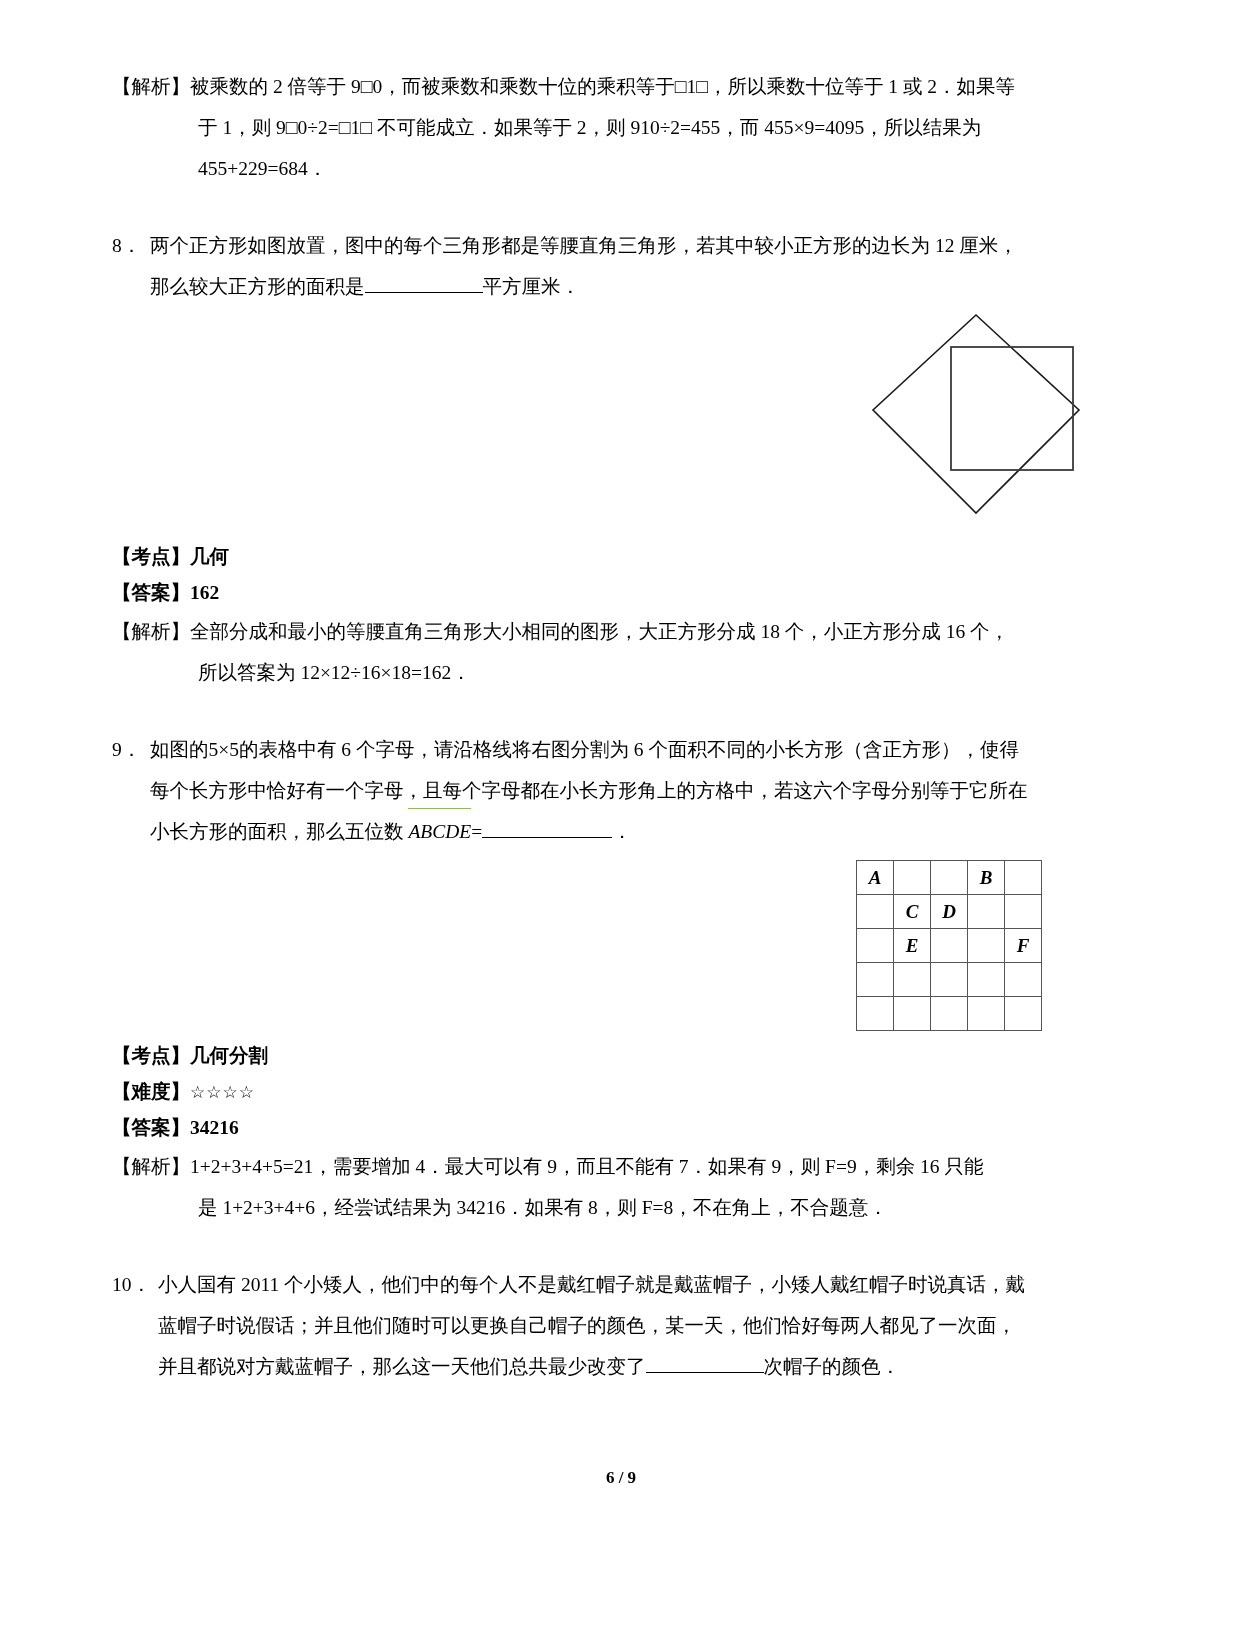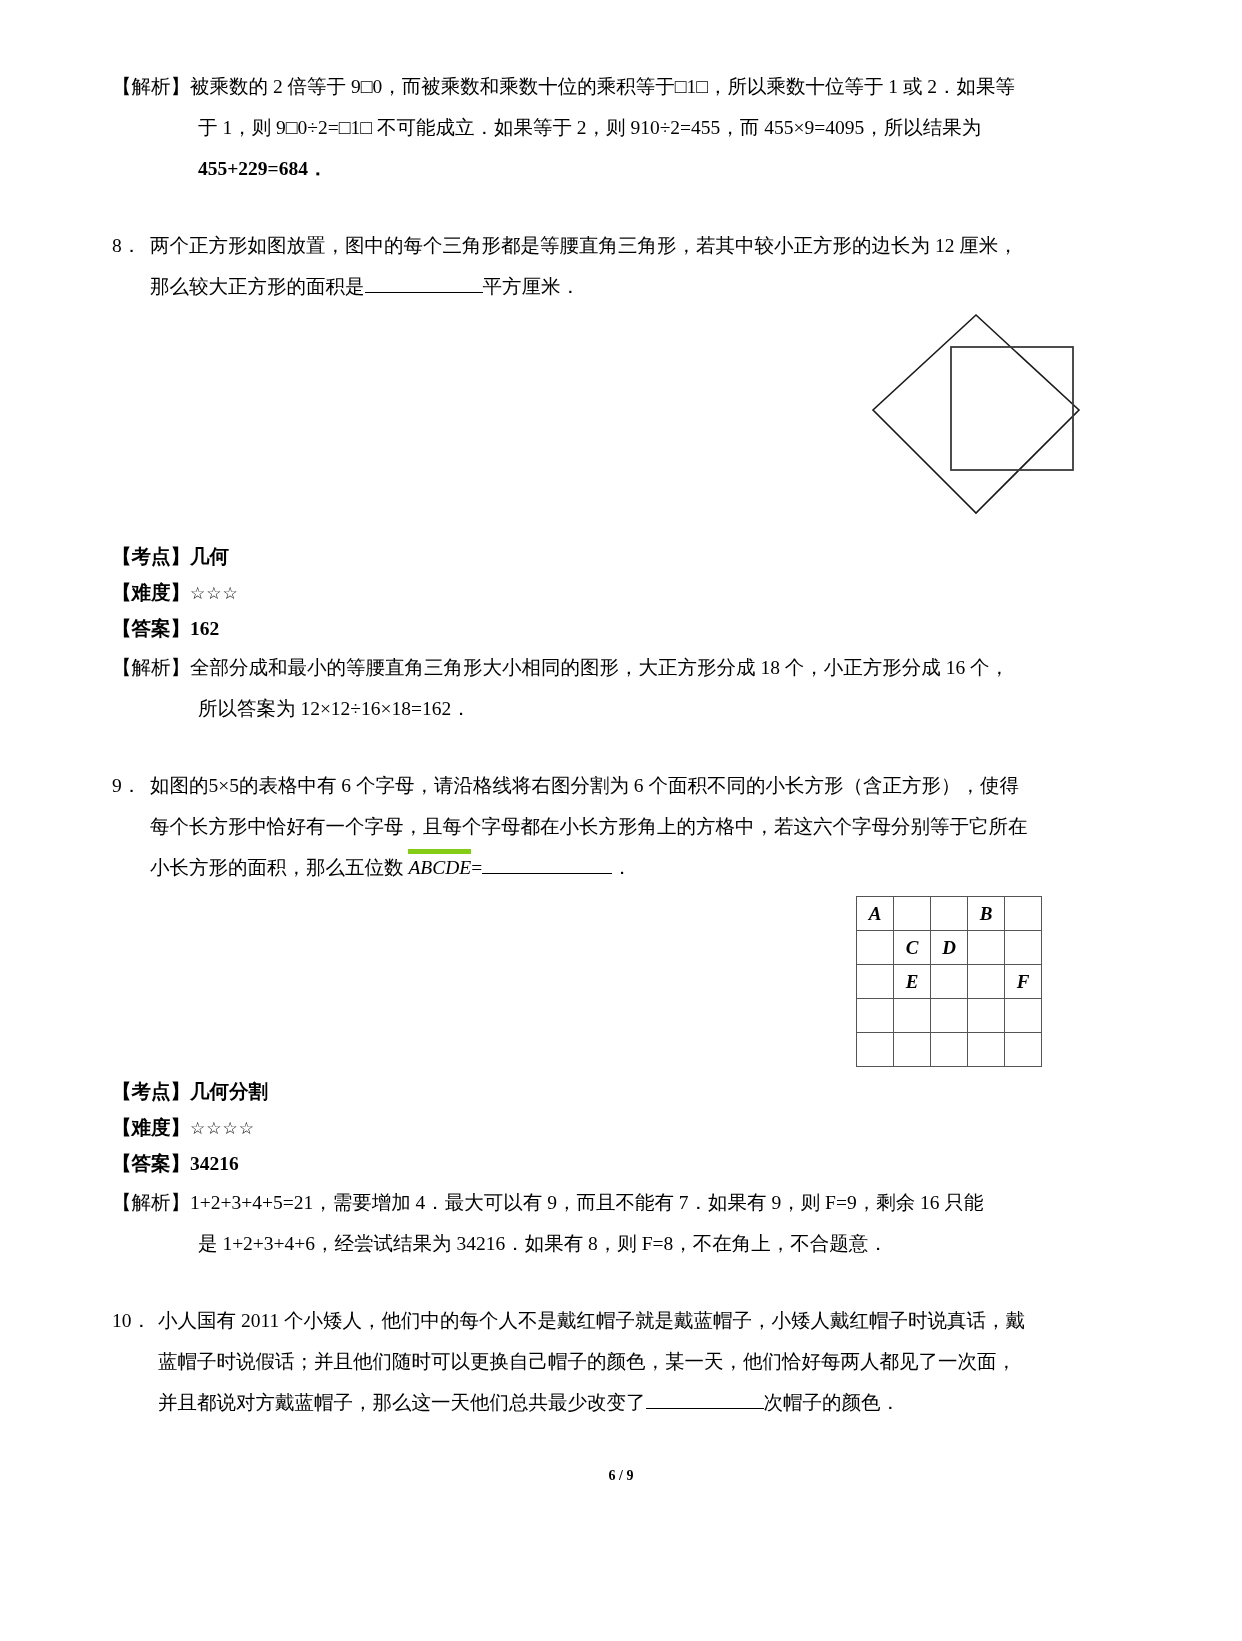--- a/index.html
+++ b/index.html
@@ -71,22 +71,22 @@
     font-weight: bold;
   }
   .blank {
     display: inline-block;
     border-bottom: 1px solid #000;
     vertical-align: baseline;
   }
   .blank-long { width: 118px; }
   .blank-med  { width: 130px; }
   .overline {
-    border-top: 5px solid #84cc16;
-    padding-top: 3px;
+    border-top: 1px solid #84cc16;
+    padding-top: 12px;
     font-style: italic;
     font-family: "Liberation Serif", serif;
   }
   .stars {
     letter-spacing: 1px;
     font-family: "DejaVu Sans", sans-serif;
     font-size: 17px;
   }
   .gap-md { height: 36px; }
 
@@ -123,41 +123,41 @@
     padding: 0;
   }
 
   
   .footer {
     position: absolute;
     left: 0;
     top: 1468px;
     width: 1242px;
     text-align: center;
-    font-size: 14px;
+    font-size: 17px;
     font-weight: bold;
     font-family: "Liberation Serif", serif;
   }
 </style>
 </head>
 <body>
 
 <div class="page">
   <div class="content">
 
     <div class="para blockrow" style="margin-top:30px;">
       <span class="label">【解析】</span>
       <span class="body">
         <span>被乘数的 2 倍等于 9□0，而被乘数和乘数十位的乘积等于□1□，所以乘数十位等于 1 或 2．如果等</span>
       </span>
     </div>
     <div class="para" style="padding-left:86px;">
       <span>于 1，则 9□0÷2=□1□ 不可能成立．如果等于 2，则 910÷2=455，而 455×9=4095，所以结果为</span>
     </div>
-    <div class="para" style="padding-left:86px;font-weight:bold;">
+    <div class="para" style="padding-left:86px;">
       <span>455+229=684．</span>
     </div>
 
     <div class="gap-md"></div>
 
     <div class="para numrow">
       <span class="num">8．</span>
       <span class="body">两个正方形如图放置，图中的每个三角形都是等腰直角三角形，若其中较小正方形的边长为 12 厘米，</span>
     </div>
     <div class="para" style="padding-left:38px;">
@@ -168,23 +168,20 @@
       <svg width="230" height="215" viewBox="0 0 230 215">
 
         <polygon points="108,8 211,103 108,206 5,103" fill="none" stroke="#1a1a1a" stroke-width="1.6"></polygon>
 
         <rect x="83" y="40" width="122" height="123" fill="none" stroke="#3a3a3a" stroke-width="1.8"></rect>
       </svg>
     </div>
 
     <div class="meta">
       <span class="tag">【考点】</span><span>几何</span>
-    </div>
-    <div class="meta">
-      <span class="tag">【难度】</span><span class="stars">☆☆☆</span>
     </div>
     <div class="meta">
       <span class="tag">【答案】</span><span>162</span>
     </div>
     <div class="para blockrow">
       <span class="label">【解析】</span>
       <span class="body">全部分成和最小的等腰直角三角形大小相同的图形，大正方形分成 18 个，小正方形分成 16 个，</span>
     </div>
     <div class="para" style="padding-left:86px;">
       <span>所以答案为 12×12÷16×18=162．</span>

